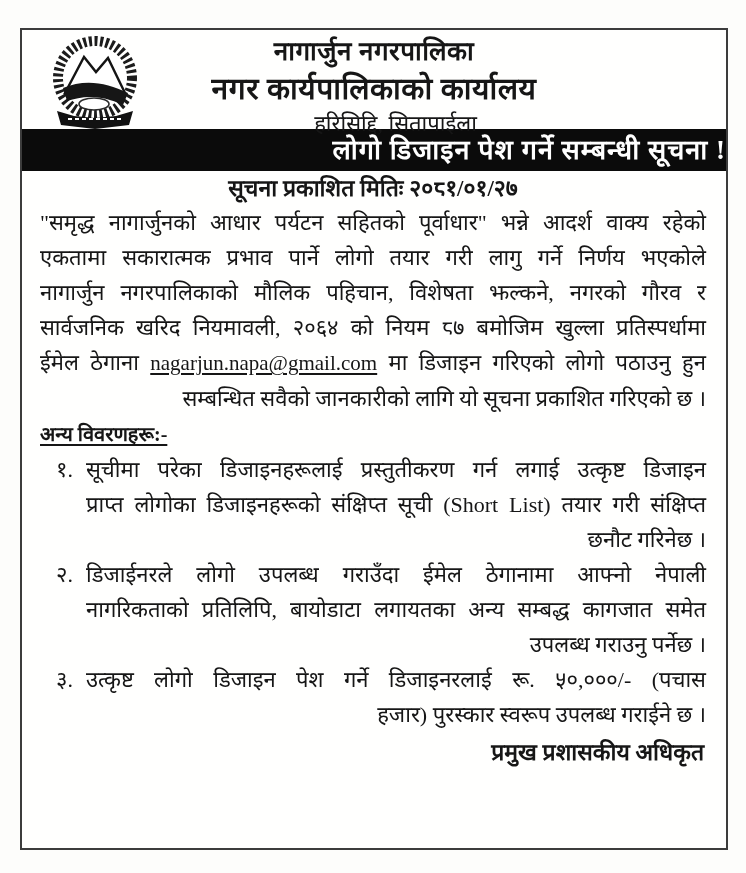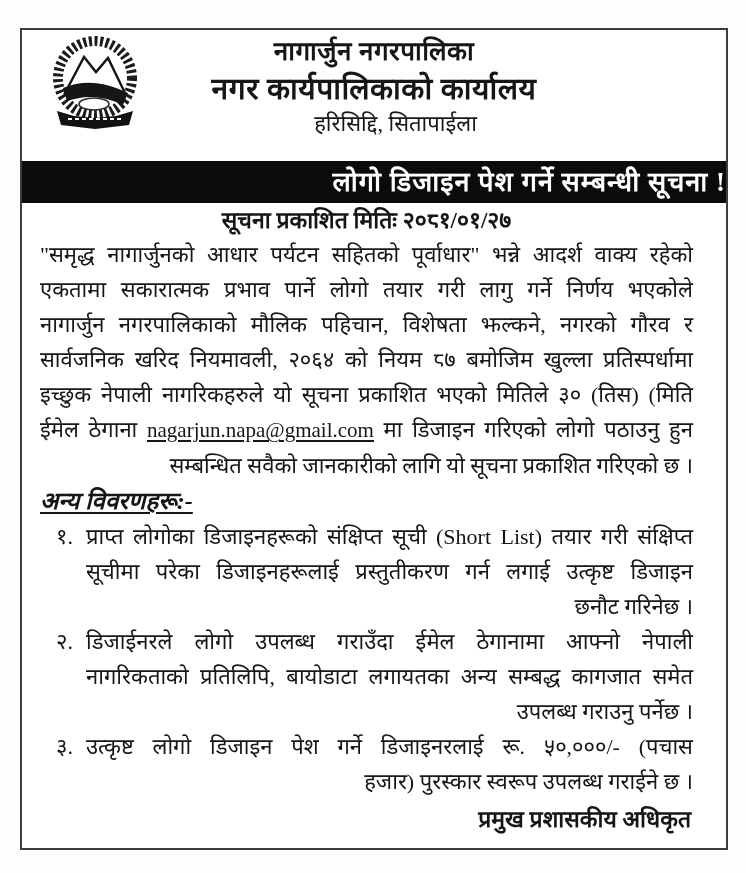--- a/index.html
+++ b/index.html
@@ -10,45 +10,45 @@
     position:relative;
   }
   .sheet {
     position:relative; width:746px; height:873px; background:#fdfdfb; overflow:hidden;
   }
   .doc-box {
     position:absolute; left:20px; top:28px; width:708px; height:822px;
     border:2px solid #3c3c3c; background:#fffffe; overflow:hidden;
   }
   
-  .header { position:relative; height:131px; }
+  .header { position:relative; height:99px; }
   .emblem { position:absolute; left:22px; top:2px; width:102px; height:104px; }
   .header-text { text-align:center; padding-top:5px; }
   .org-name  { font-size:26px; font-weight:bold; line-height:34px; letter-spacing:.5px; }
   .office-name { font-size:30px; font-weight:bold; line-height:40px; letter-spacing:.5px; }
   .address   { font-size:22px; line-height:29px;padding-left:43px; }
   
   .banner {
     height:42px; background:#0b0b0b; color:#ffffff;
     text-align:right; font-weight:bold; font-size:27px; line-height:42px;
     letter-spacing:1px;
   }
   
-  .body { padding:1px 33px 0 18px; }
+  .body { padding:1px 20px 0 18px; }
   .date-line { text-align:center; font-weight:bold; font-size:23px; line-height:33px; }
   .para { font-size:22px; }
   .jline { text-align:justify; text-align-last:justify; line-height:35px; white-space:normal; }
   .lline { text-align:right; line-height:35px; }
   .email-link {
     font-family:"Liberation Serif",serif; font-size:21px;
     text-decoration:underline; text-underline-offset:3px;
   }
   .details-heading {
-    font-weight:bold; font-size:24px; line-height:36px;
-    text-decoration:underline; text-underline-offset:3px; display:inline-block;font-style:italic;
+    font-weight:bold; font-size:20px; line-height:36px;
+    text-decoration:underline; text-underline-offset:3px; display:inline-block;
   }
   .item { display:flex; }
   .item-num {
     width:46px; padding-left:16px; flex:0 0 46px;
     font-size:22px; line-height:35px;
   }
   .item-body { flex:1; font-size:22px; }
   .signature {
     text-align:right; font-weight:bold; font-size:23px; line-height:42px; padding-right:2px;
   }
@@ -79,37 +79,36 @@
     <div class="banner">लोगो डिजाइन पेश गर्ने सम्बन्धी सूचना  !</div>
 
     <div class="body">
       <div class="date-line">सूचना प्रकाशित मितिः २०८१/०१/२७</div>
 
       <div class="para">
         <div class="jline">"समृद्ध नागार्जुनको आधार पर्यटन सहितको पूर्वाधार" भन्ने आदर्श वाक्य रहेको</div>
         <div class="jline">एकतामा सकारात्मक प्रभाव पार्ने लोगो तयार गरी लागु गर्ने निर्णय भएकोले</div>
         <div class="jline">नागार्जुन नगरपालिकाको मौलिक पहिचान, विशेषता झल्कने, नगरको गौरव र</div>
         <div class="jline">सार्वजनिक खरिद नियमावली, २०६४ को नियम ८७ बमोजिम खुल्ला प्रतिस्पर्धामा</div>
-        <div class="jline">इच्छुक नेपाली नागरिकहरुले यो सूचना प्रकाशित भएको मितिले ३० (तिस) (मिति</div>
         <div class="jline">
           <span>ईमेल ठेगाना</span>
           <span class="email-link">nagarjun.napa@gmail.com</span>
           <span>मा डिजाइन गरिएको लोगो पठाउनु हुन</span>
         </div>
         <div class="lline">सम्बन्धित सवैको जानकारीको लागि यो सूचना प्रकाशित गरिएको छ ।</div>
       </div>
 
       <div>
         <span class="details-heading">अन्य विवरणहरू:-</span>
 
         <div class="item">
           <div class="item-num">१.</div>
           <div class="item-body">
+            <div class="jline">सूचीमा परेका डिजाइनहरूलाई प्रस्तुतीकरण गर्न लगाई उत्कृष्ट डिजाइन</div>
             <div class="jline">प्राप्त लोगोका डिजाइनहरूको संक्षिप्त सूची (Short List) तयार गरी संक्षिप्त</div>
-            <div class="jline">सूचीमा परेका डिजाइनहरूलाई प्रस्तुतीकरण गर्न लगाई उत्कृष्ट डिजाइन</div>
             <div class="lline">छनौट गरिनेछ ।</div>
           </div>
         </div>
 
         <div class="item">
           <div class="item-num">२.</div>
           <div class="item-body">
             <div class="jline">डिजाईनरले लोगो उपलब्ध गराउँदा ईमेल ठेगानामा आफ्नो नेपाली</div>
             <div class="jline">नागरिकताको प्रतिलिपि, बायोडाटा लगायतका अन्य सम्बद्ध कागजात समेत</div>
             <div class="lline">उपलब्ध गराउनु पर्नेछ ।</div>

